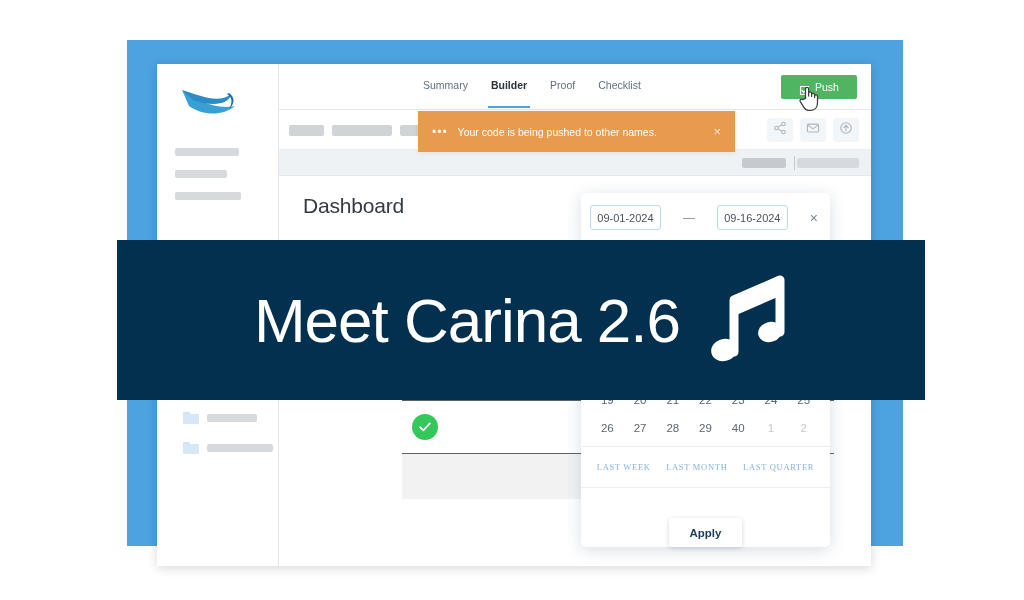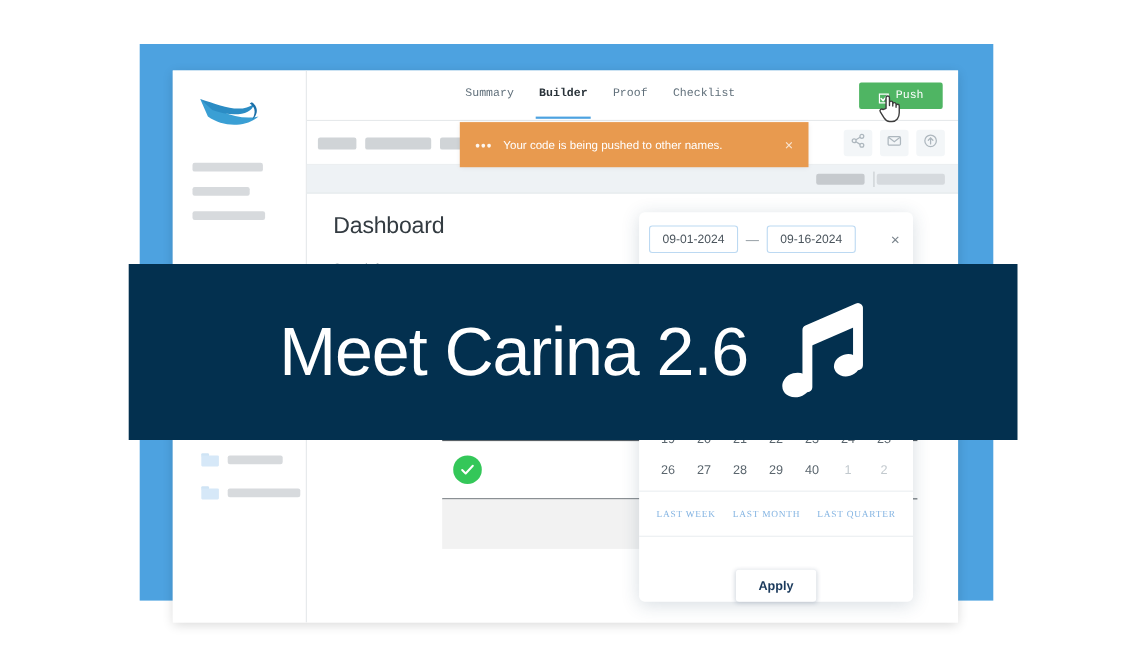--- a/index.html
+++ b/index.html
@@ -117,21 +117,20 @@
   }
 
   
   .topnav {
     height: 46px;
     border-bottom: 1px solid #e6e9eb;
     display: flex;
     align-items: center;
     position: relative;
     box-sizing: border-box;
-    font-family: Liberation Mono, monospace;
   }
   .tabs {
     display: flex;
     align-items: center;
     gap: 23px;
     margin-left: 144px;
   }
   .tab {
     font-size: 10.5px;
     color: #61707b;
@@ -300,21 +299,21 @@
     border-radius: 5px;
     box-shadow: 0 3px 16px rgba(40,70,100,0.18);
     z-index: 20;
     box-sizing: border-box;
   }
   .dp-head {
     height: 49px;
     display: flex;
     align-items: center;
     padding: 0 9px;
-    gap: 7px;
+    gap: 22px;
     box-sizing: border-box;
   }
   .dp-input {
     width: 81px;
     height: 25px;
     border: 1px solid #bcd9f2;
     border-radius: 3px;
     font-size: 11px;
     color: #4a545c;
     display: flex;

